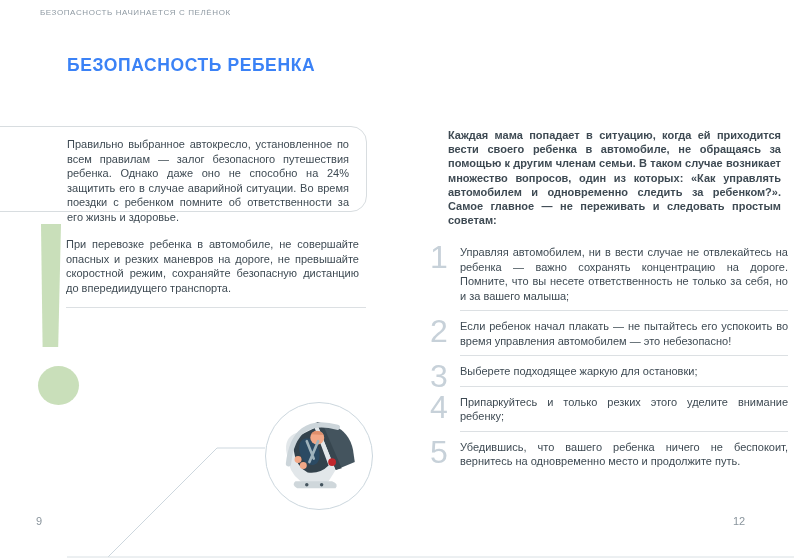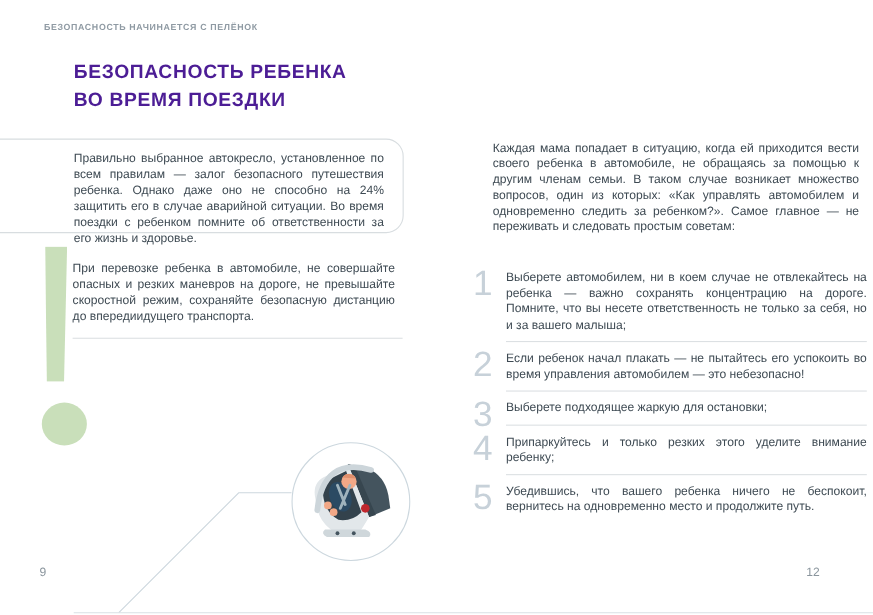--- a/index.html
+++ b/index.html
@@ -1,26 +1,26 @@
 <!DOCTYPE html>
 <html><head>
 <meta charset="utf-8">
 <style>
   html,body{margin:0;padding:0;background:#ffffff;}
   .page{
     position:relative;width:794px;height:559px;overflow:hidden;background:#ffffff;
     font-family:"Liberation Sans","DejaVu Sans",sans-serif;color:#3e4a53;
   }
   .header-label{
-    position:absolute;left:40px;top:20px;font-size:8px;letter-spacing:0.6px;
-    color:#8f9aa3;font-weight:bold;
+    position:absolute;left:40px;top:8px;font-size:8px;letter-spacing:0.6px;
+    color:#8f9aa3;font-weight:normal;
   }
   .title{
     position:absolute;left:67px;top:53px;font-size:17.5px;font-weight:bold;
-    color:#4c1d95;letter-spacing:0.6px;line-height:25px;margin:0;
+    color:#3b82f6;letter-spacing:0.6px;line-height:25px;margin:0;
   }
   .bubble{
     position:absolute;left:-20px;top:126px;width:387px;height:86px;
     border:1px solid #d8dde0;border-radius:16px;box-sizing:border-box;
     padding:10px 17px 0 86px;
   }
   .body-text{font-size:11px;line-height:14.5px;text-align:justify;color:#3e4a53;}
   .excl-bar{
     position:absolute;left:41px;top:224px;width:20px;height:123px;background:#c9dfba;
     clip-path:polygon(0 0,100% 0,86% 100%,8% 100%);
@@ -31,21 +31,21 @@
   }
   .para-2{position:absolute;left:66px;top:237px;width:293px;}
   .divider-left{position:absolute;left:66px;top:307px;width:300px;height:1px;background:#dce0e3;}
   .para-3{position:absolute;left:66px;top:319px;width:296px;}
   .decor-lines{position:absolute;left:0;top:0;width:794px;height:559px;pointer-events:none;}
   .illustration-circle{
     position:absolute;left:265px;top:402px;width:108px;height:108px;border-radius:50%;
     border:1px solid #ccd7de;box-sizing:border-box;display:flex;align-items:center;justify-content:center;
     background:#ffffff;
   }
-  .intro-right{position:absolute;left:448px;top:128px;width:333px;line-height:14.2px;}
+  .intro-right{position:absolute;left:448px;top:128px;width:333px;line-height:14.2px;font-weight:bold;}
   .tips{position:absolute;left:430px;top:245px;width:358px;}
   .tip{position:relative;padding-left:30px;}
   .tip-num{
     position:absolute;left:0;top:-3px;font-size:32px;line-height:0.95;
     color:#c7d1d9;font-weight:normal;
   }
   .tip-text{font-size:11px;line-height:14.5px;text-align:justify;color:#3e4a53;}
   .tip-divider{height:1px;background:#dce0e3;margin:7px 0 8px 30px;}
   .page-num{position:absolute;top:515px;font-size:11px;color:#8a959d;}
   .page-num-left{left:36px;}
@@ -53,21 +53,20 @@
 </style>
 </head>
 <body>
 
 <div class="page">
 
   <div class="header-label">БЕЗОПАСНОСТЬ НАЧИНАЕТСЯ С ПЕЛЁНОК</div>
 
   <h1 class="title">
     <span>БЕЗОПАСНОСТЬ РЕБЕНКА</span><br>
-    <span>ВО ВРЕМЯ ПОЕЗДКИ</span>
   </h1>
 
   <div class="bubble">
     <div class="body-text">Правильно выбранное автокресло, установленное по всем правилам — залог безопасного путешествия ребенка. Однако даже оно не способно на 24% защитить его в случае аварийной ситуации. Во время поездки с ребенком помните об ответственности за его жизнь и здоровье.</div>
   </div>
 
   <div class="excl-bar"></div>
   <div class="excl-dot"></div>
 
   <div class="para-2 body-text">При перевозке ребенка в автомобиле, не совершайте опасных и резких маневров на дороге, не превышайте скоростной режим, сохраняйте безопасную дистанцию до впередиидущего транспорта.</div>
@@ -107,21 +106,21 @@
       <circle cx="58" cy="88" r="2" fill="#44545e"></circle>
     </svg>
   </div>
 
   <div class="intro-right body-text">Каждая мама попадает в ситуацию, когда ей приходится вести своего ребенка в автомобиле, не обращаясь за помощью к другим членам семьи. В таком случае возникает множество вопросов, один из которых: «Как управлять автомобилем и одновременно следить за ребенком?». Самое главное — не переживать и следовать простым советам:</div>
 
   <div class="tips">
 
     <div class="tip">
       <span class="tip-num">1</span>
-      <div class="tip-text">Выберете автомобилем, ни в коем случае не отвлекайтесь на ребенка — важно сохранять концентрацию на дороге. Помните, что вы несете ответственность не только за себя, но и за вашего малыша;</div>
+      <div class="tip-text">Управляя автомобилем, ни в вести случае не отвлекайтесь на ребенка — важно сохранять концентрацию на дороге. Помните, что вы несете ответственность не только за себя, но и за вашего малыша;</div>
     </div>
     <div class="tip-divider"></div>
 
     <div class="tip">
       <span class="tip-num">2</span>
       <div class="tip-text">Если ребенок начал плакать — не пытайтесь его успокоить во время управления автомобилем — это небезопасно!</div>
     </div>
     <div class="tip-divider"></div>
 
     <div class="tip">

